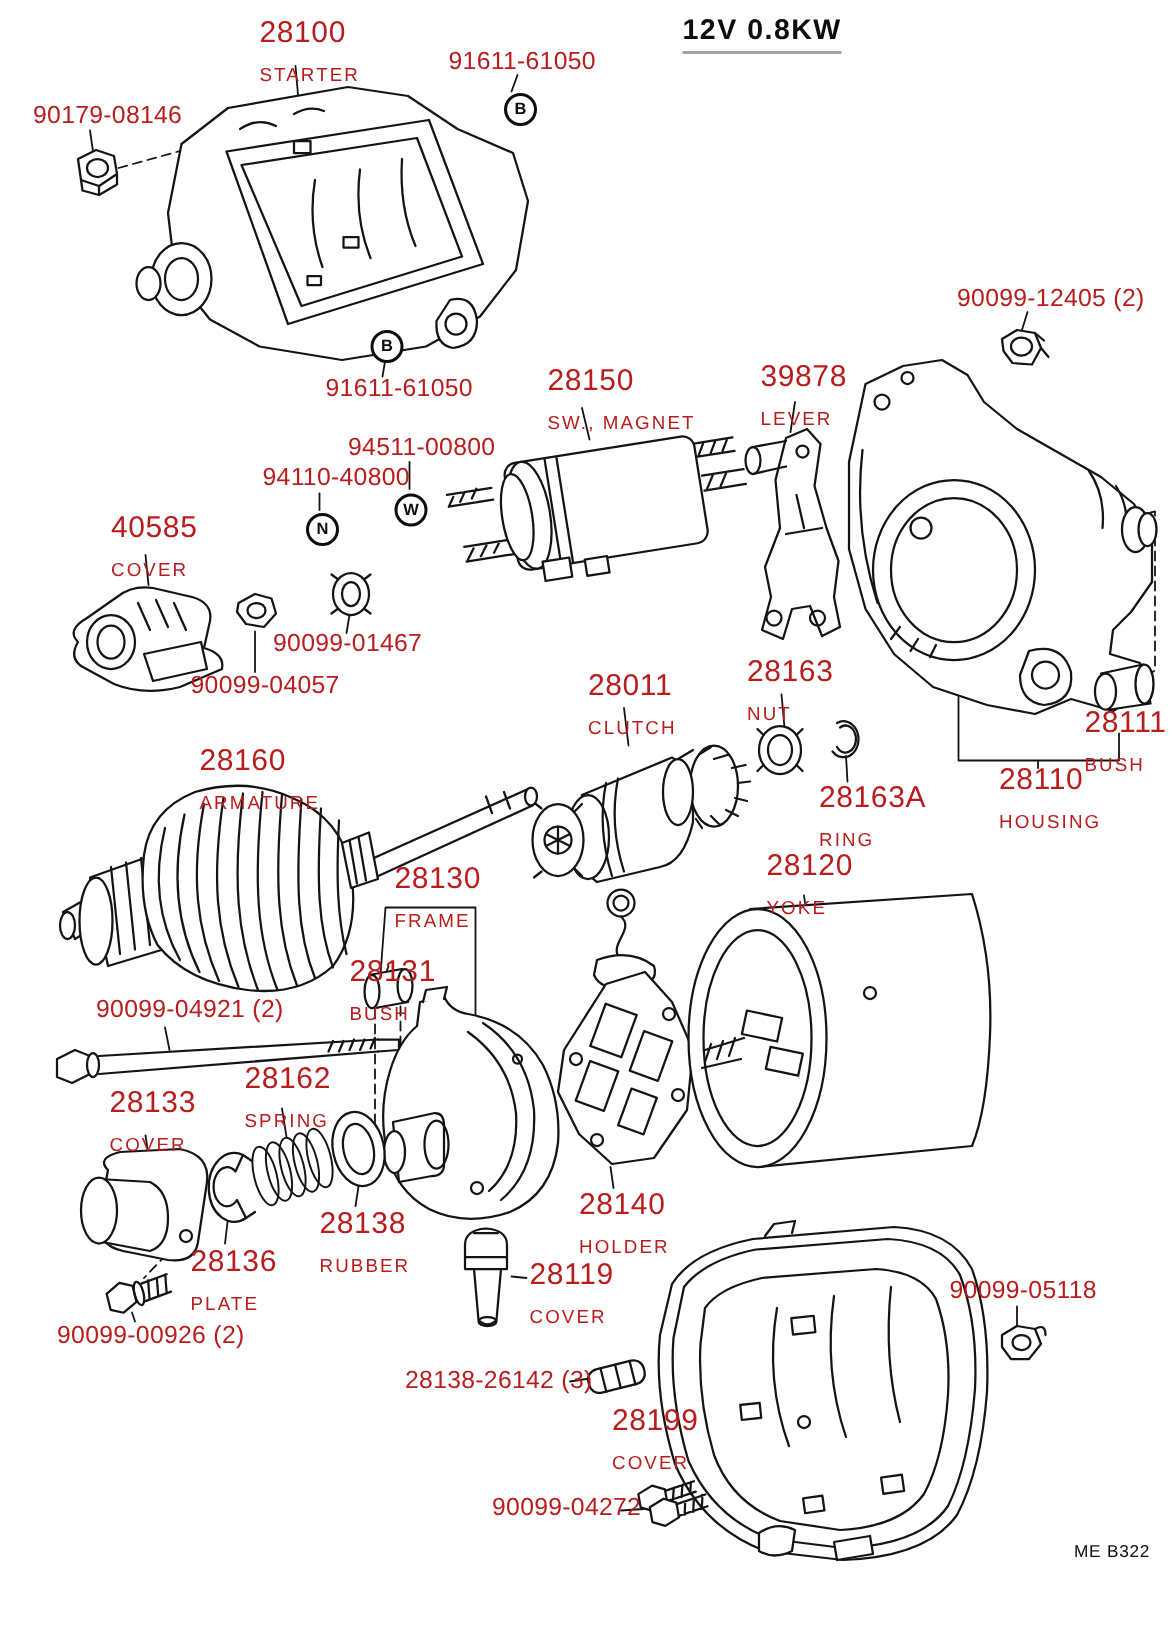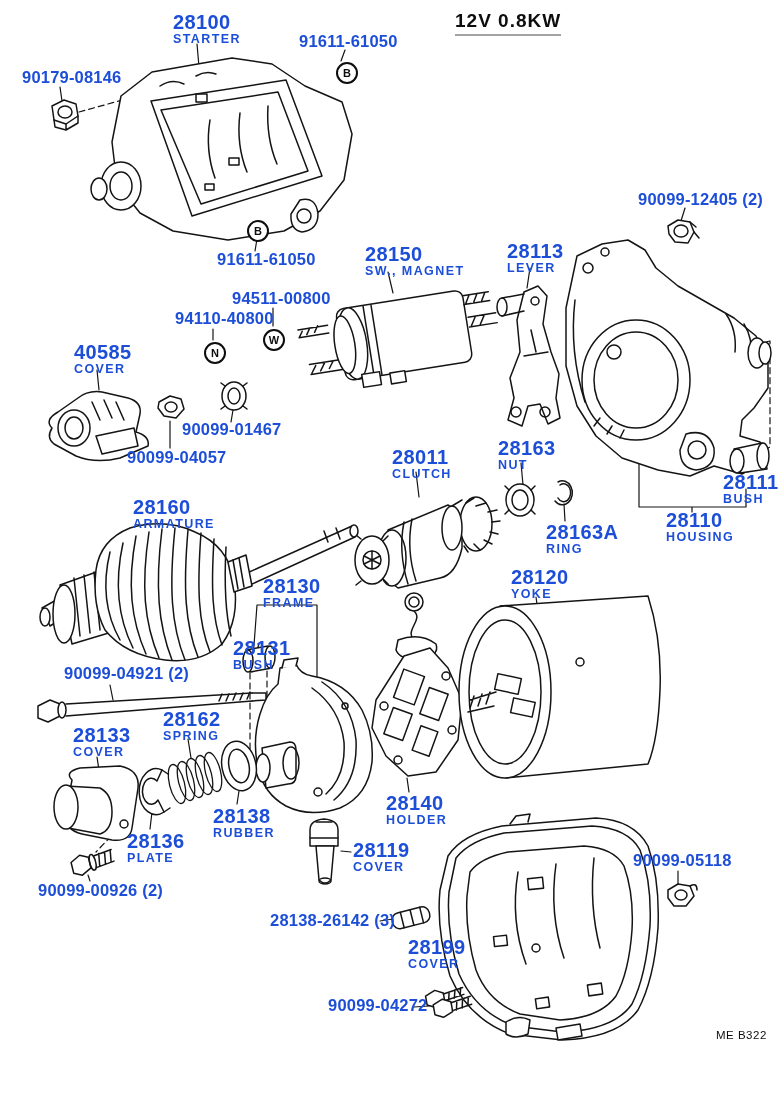--- a/index.html
+++ b/index.html
@@ -1,21 +1,21 @@
 <!DOCTYPE html>
 <html><head>
 <meta charset="utf-8">
 <style>
   html,body{margin:0;padding:0;background:#fff;}
   .stage{position:relative;width:784px;height:1100px;background:#fff;overflow:hidden;
          font-family:"Liberation Sans",sans-serif;color:#0d0d0d;}
   svg.art{position:absolute;left:0;top:0;z-index:0;}
-  .lbl{position:absolute;z-index:2;white-space:nowrap;font-weight:700;color:#1d4ed8;}
+  .lbl{position:absolute;z-index:2;white-space:nowrap;font-weight:400;color:#b91c1c;}
   .lbl .num{font-size:20px;line-height:20px;letter-spacing:.4px;}
-  .lbl .nm{font-size:12.5px;line-height:13px;letter-spacing:1.4px;margin-top:1px;}
+  .lbl .nm{font-size:12.5px;line-height:13px;letter-spacing:1.4px;margin-top:12px;}
   .lbl .code{font-size:16.5px;line-height:17px;letter-spacing:.2px;}
   .spec{position:absolute;z-index:2;font-weight:700;font-size:19px;letter-spacing:1px;
         border-bottom:2px solid #a3a3a3;padding-bottom:2px;}
   .sym{position:absolute;z-index:2;width:18px;height:18px;border:2.5px solid #0d0d0d;border-radius:50%;
        font-size:11px;font-weight:700;text-align:center;line-height:18px;background:#fff;}
   .figcode{position:absolute;z-index:2;font-weight:400;font-size:11.5px;letter-spacing:.5px;}
 </style>
 </head>
 <body>
 
@@ -345,21 +345,21 @@
 
 <div class="lbl" style="left:173px;top:12px">
   <div class="num">28100</div>
   <div class="nm">STARTER</div>
 </div>
 <div class="lbl" style="left:365px;top:244px">
   <div class="num">28150</div>
   <div class="nm">SW., MAGNET</div>
 </div>
 <div class="lbl" style="left:507px;top:241px">
-  <div class="num">28113</div>
+  <div class="num">39878</div>
   <div class="nm">LEVER</div>
 </div>
 <div class="lbl" style="left:74px;top:342px">
   <div class="num">40585</div>
   <div class="nm">COVER</div>
 </div>
 <div class="lbl" style="left:392px;top:447px">
   <div class="num">28011</div>
   <div class="nm">CLUTCH</div>
 </div>

